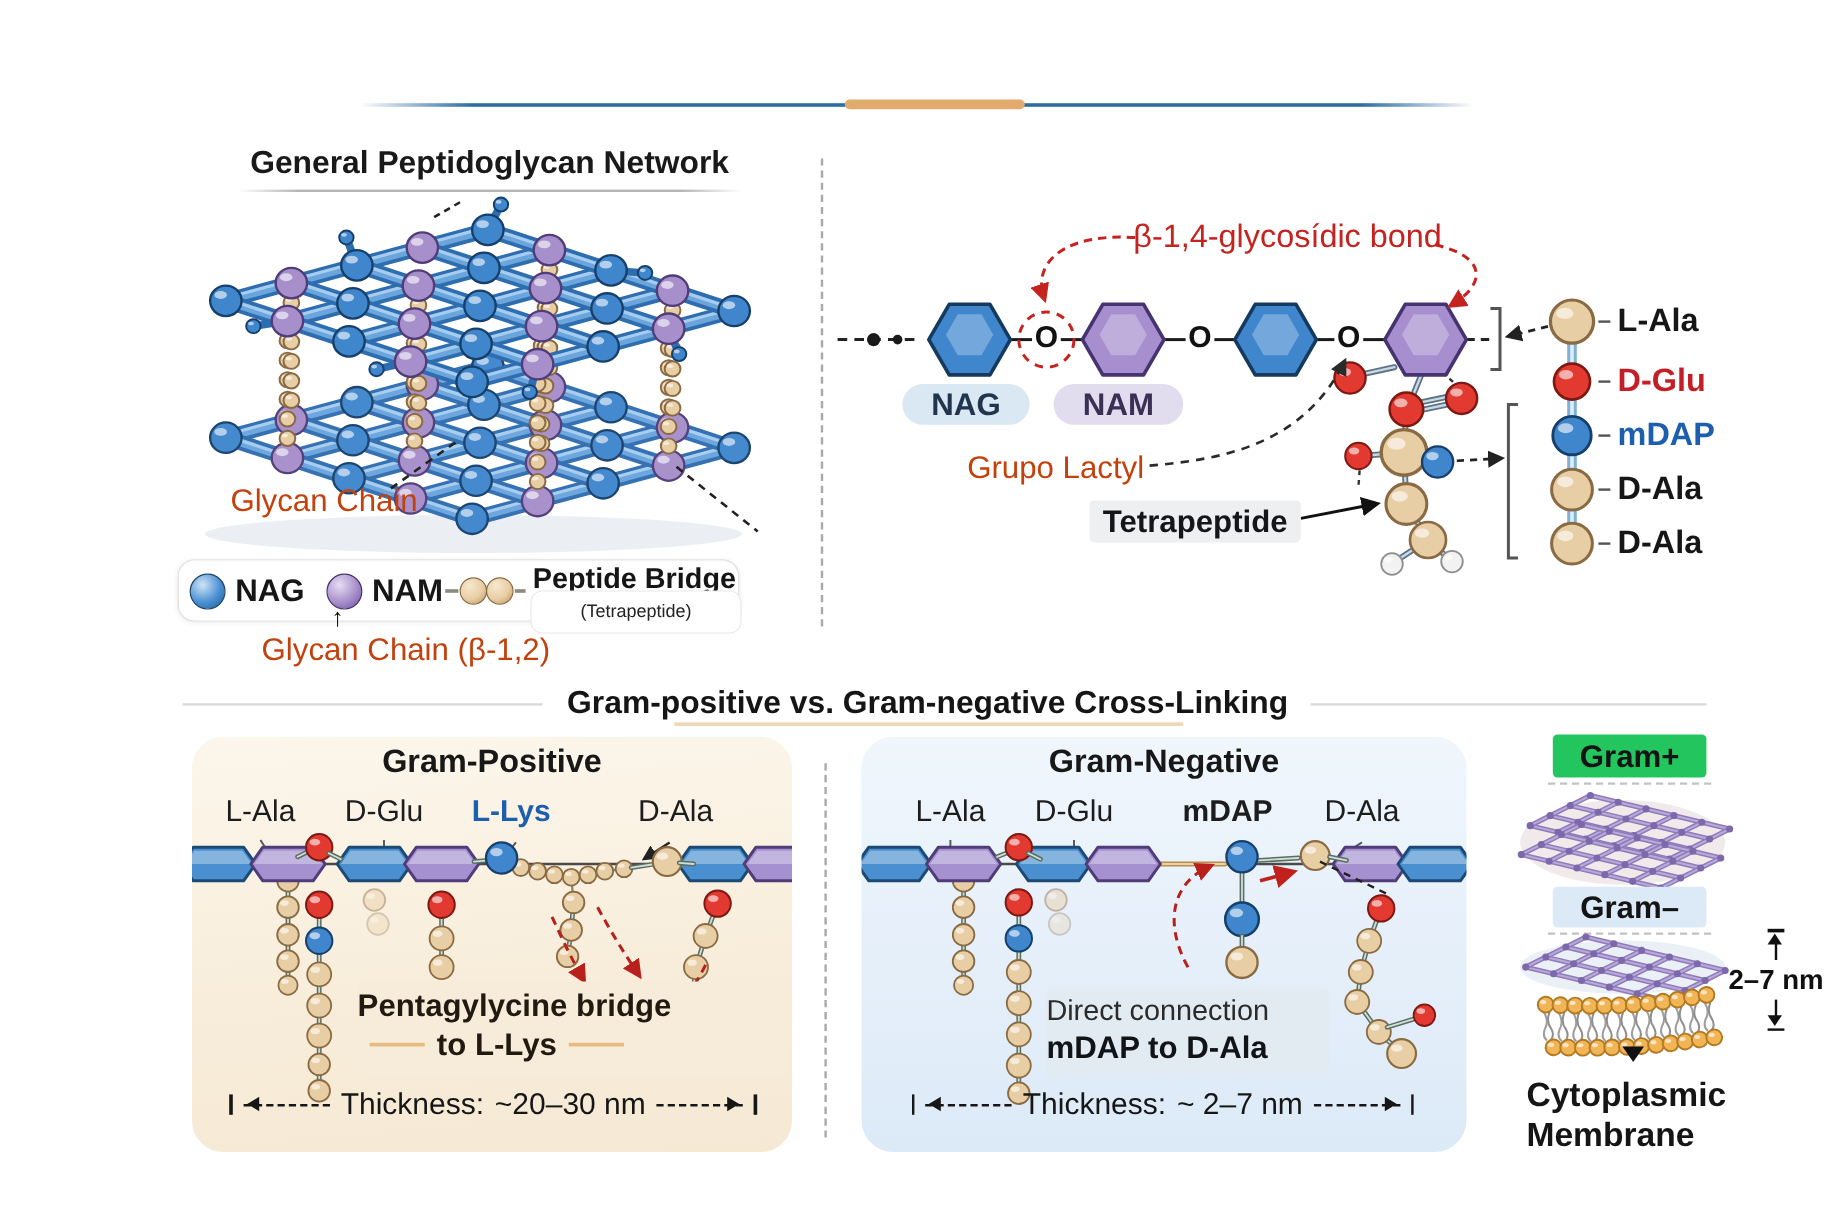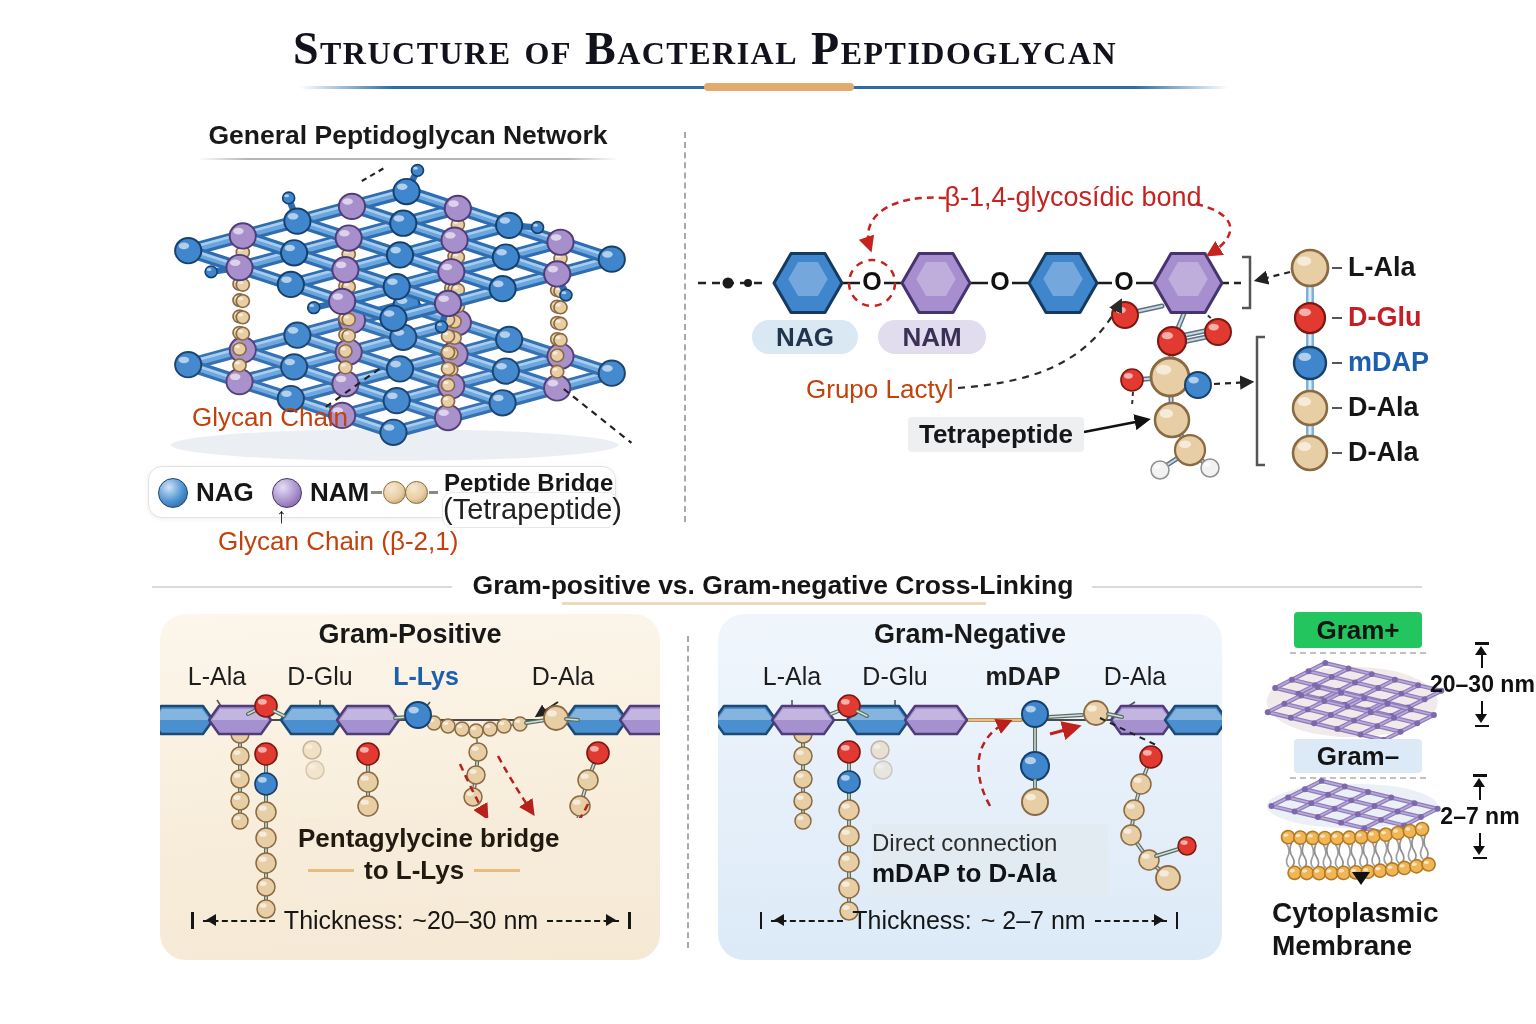--- a/index.html
+++ b/index.html
@@ -13,21 +13,21 @@
   background:linear-gradient(90deg,rgba(46,109,164,0),#2e6da4 10%,#2e6da4 90%,rgba(46,109,164,0))}
 .title-rule .acc{position:absolute;left:404px;top:-3px;width:150px;height:8px;background:#e2aa6c;border-radius:4px}
 .sec-head{position:absolute;font-weight:700;font-size:26.5px;color:#191919;text-align:center}
 .sec-head::after{content:'';display:block;height:2px;margin-top:7px;
   background:linear-gradient(90deg,rgba(180,180,180,0),#b5b5b5 12%,#b5b5b5 88%,rgba(180,180,180,0))}
 .vdash{position:absolute;width:0;border-left:2px dashed #a9a9a9}
 .glabel{position:absolute;font-size:26px;color:#c2410c;font-weight:500}
 .legend{position:absolute;left:148px;top:466px;width:468px;height:52px;background:#fff;
   border:1.5px solid #e2e2e2;border-radius:14px;box-shadow:0 1px 4px rgba(0,0,0,.07)}
 .tetra-box{position:absolute;left:442px;top:492px;width:176px;height:36px;background:#fff;
-  border:1.5px solid #e8e8e8;border-radius:10px;text-align:center;font-size:29px;color:#222;line-height:33px}
+  border:1.5px solid #e8e8e8;border-radius:10px;text-align:center;font-size:15px;color:#222;line-height:33px}
 .sphc{position:absolute;border-radius:50%}
 .s-blue{background:radial-gradient(circle at 35% 30%,#cfe4f6,#4a90d2 55%,#1f5a94);border:1.5px solid #1c4467}
 .s-purple{background:radial-gradient(circle at 35% 30%,#e6ddf4,#a78fcb 55%,#6a4fa0);border:1.5px solid #463268}
 .s-tan{background:radial-gradient(circle at 35% 30%,#f6e8cf,#e8cea4 55%,#b98e58);border:1.5px solid #8a6a42}
 .leg-txt{position:absolute;font-weight:700;font-size:26px;color:#161616}
 .leg-sub{position:absolute;font-weight:700;font-size:24px;color:#161616}
 .dashbit{position:absolute;height:2.5px;background:#8a8a7e}
 .red-label{position:absolute;color:#c5231f;font-weight:400;font-size:27px;text-align:center}
 .pill{position:absolute;border-radius:17px;text-align:center;font-weight:700;font-size:26px}
 .pill-nag{background:#d9e8f2;color:#22354e;line-height:34px}
@@ -77,21 +77,20 @@
 .varr.down::after{bottom:-11px}
 .tri-down{position:absolute;width:0;height:0;border:9px solid transparent;border-top:13px solid #111}
 .membrane-label{position:absolute;text-align:left;font-size:28px;color:#151515;line-height:1.18;font-weight:700}
 .uparrow{position:absolute;font-size:21px;font-weight:700;color:#111}
 </style>
 </head>
 <body>
 
 <div class="canvas">
 
-  <h1 class="title">Structure of Bacterial Peptidoglycan</h1>
   <div class="title-rule">
       <span class="acc"></span>
     </div>
 
   <div class="sec-head" style="left:198px;top:120px;width:420px">General Peptidoglycan Network</div>
   <svg id="lattice-svg" class="abs" style="left:138px;top:162px" width="524" height="302" viewBox="0 0 480 286" preserveAspectRatio="none">
       <ellipse cx="235" cy="268" rx="205" ry="15" fill="#dde4ec" opacity="0.6"></ellipse>
       <g opacity="0.97">
         <line x1="46" y1="192" x2="246" y2="136" stroke="#2f6db1" stroke-width="12" stroke-linecap="round"></line>
         <line x1="46" y1="192" x2="246" y2="136" stroke="#6aa5dc" stroke-width="6" stroke-linecap="round"></line>
@@ -640,21 +639,21 @@
   <span class="leg-txt" style="left:196px;top:477px">NAG</span>
   <span class="sphc s-purple" style="left:272px;top:478px;width:30px;height:30px"></span>
   <span class="leg-txt" style="left:310px;top:477px">NAM</span>
   <span class="dashbit" style="left:371px;top:491px;width:11px"></span>
   <span class="sphc s-tan" style="left:383px;top:481px;width:23px;height:23px"></span>
   <span class="sphc s-tan" style="left:405px;top:481px;width:23px;height:23px"></span>
   <span class="dashbit" style="left:429px;top:491px;width:9px"></span>
   <span class="leg-sub" style="left:444px;top:469px">Peptide Bridge</span>
   <div class="tetra-box">(Tetrapeptide)</div>
   <span class="uparrow" style="left:276px;top:504px">↑</span>
-  <div class="glabel" style="left:218px;top:526px">Glycan Chain (β-2,1)</div>
+  <div class="glabel" style="left:218px;top:526px">Glycan Chain (β-1,2)</div>
 
   <div class="vdash" style="left:684px;top:132px;height:390px"></div>
 
   <div class="red-label" style="left:942px;top:182px;width:262px">β-1,4-glycosídic bond</div>
   <svg id="mol-svg" class="abs" style="left:690px;top:180px" width="846" height="340" viewBox="0 0 846 340">
       <line x1="8" y1="103" x2="78" y2="103" stroke="#222" stroke-width="2.5" stroke-dasharray="8 6"></line>
       <circle cx="38" cy="103" r="5.5" fill="#1a1a1a"></circle>
       <circle cx="58" cy="103" r="4" fill="#1a1a1a"></circle>
       <line x1="152" y1="103" x2="170" y2="103" stroke="#1a1a1a" stroke-width="2.5"></line>
       <line x1="194" y1="103" x2="212" y2="103" stroke="#1a1a1a" stroke-width="2.5"></line>
@@ -1362,25 +1361,20 @@
       <circle cx="133" cy="57" r="3.2" fill="#7c68ab"></circle>
       <circle cx="104" cy="90" r="3.2" fill="#7c68ab"></circle>
       <circle cx="122" cy="81" r="3.2" fill="#7c68ab"></circle>
       <circle cx="140" cy="72" r="3.2" fill="#7c68ab"></circle>
       <circle cx="158" cy="63" r="3.2" fill="#7c68ab"></circle>
       <circle cx="129" cy="96" r="3.2" fill="#7c68ab"></circle>
       <circle cx="147" cy="87" r="3.2" fill="#7c68ab"></circle>
       <circle cx="165" cy="78" r="3.2" fill="#7c68ab"></circle>
       <circle cx="183" cy="69" r="3.2" fill="#7c68ab"></circle>
     </svg>
-  <div class="measure" style="left:1430px;top:650px;width:104px">
-    <div class="varr up"></div>
-    <div class="num">20–30 nm</div>
-    <div class="varr down"></div>
-  </div>
   <div class="side-label sl-minus" style="left:1294px;top:739px;width:128px;height:34px;line-height:34px">Gram–</div>
   <div class="dashed-u" style="left:1290px;top:777px;width:136px"></div>
   <svg id="mesh2-svg" class="abs" style="left:1264px;top:776px" width="182" height="58" viewBox="0 0 196 58">
       <ellipse cx="95" cy="30" rx="92" ry="24" fill="#e7edf6" opacity="0.85"></ellipse>
       <line x1="8" y1="30" x2="133" y2="60" stroke="#8f7cbb" stroke-width="4.5" stroke-linecap="round"></line>
       <line x1="8" y1="30" x2="133" y2="60" stroke="#b8a9d9" stroke-width="1.8" stroke-linecap="round"></line>
       <line x1="26" y1="21" x2="151" y2="51" stroke="#8f7cbb" stroke-width="4.5" stroke-linecap="round"></line>
       <line x1="26" y1="21" x2="151" y2="51" stroke="#b8a9d9" stroke-width="1.8" stroke-linecap="round"></line>
       <line x1="44" y1="12" x2="169" y2="42" stroke="#8f7cbb" stroke-width="4.5" stroke-linecap="round"></line>
       <line x1="44" y1="12" x2="169" y2="42" stroke="#b8a9d9" stroke-width="1.8" stroke-linecap="round"></line>

